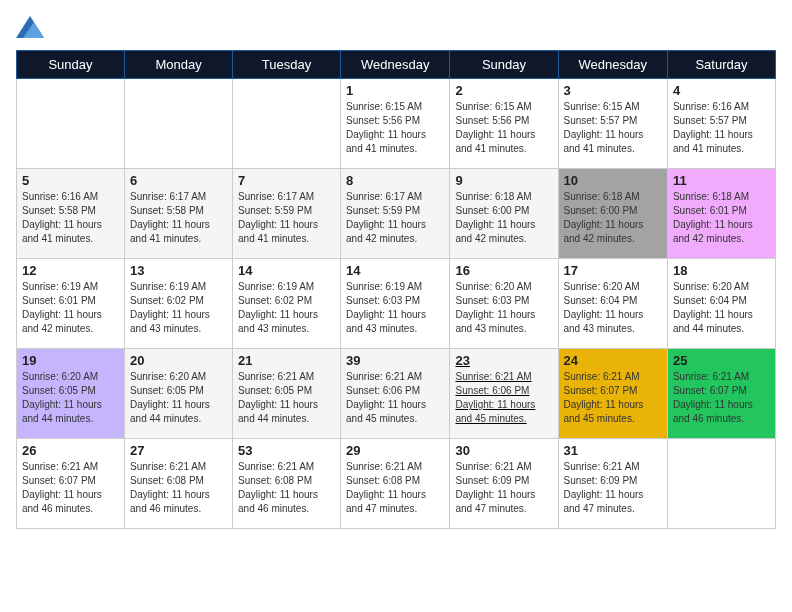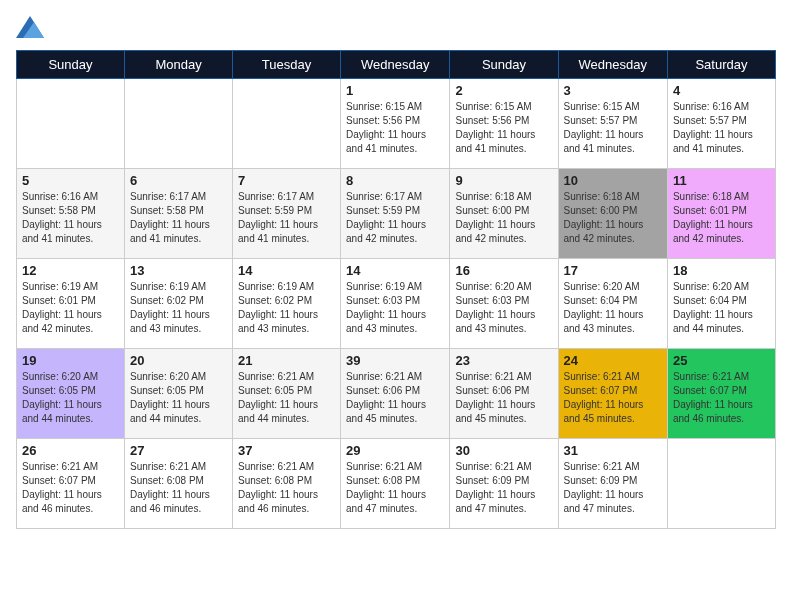--- a/index.html
+++ b/index.html
@@ -255,21 +255,21 @@
           <div class="day-info" style="white-space: pre-line;">Sunrise: 6:21 AM
 Sunset: 6:05 PM
 Daylight: 11 hours and 44 minutes.</div>
         </td>
         <td style="background: rgb(245, 245, 245);">
           <div class="day-number">39</div>
           <div class="day-info" style="white-space: pre-line;">Sunrise: 6:21 AM
 Sunset: 6:06 PM
 Daylight: 11 hours and 45 minutes.</div>
         </td>
-        <td style="background: rgb(245, 245, 245);">
+        <td style="background: rgb(245, 245, 245); text-decoration: underline;">
           <div class="day-number">23</div>
           <div class="day-info" style="white-space: pre-line;">Sunrise: 6:21 AM
 Sunset: 6:06 PM
 Daylight: 11 hours and 45 minutes.</div>
         </td>
         <td style="background: #eab308;">
           <div class="day-number">24</div>
           <div class="day-info" style="white-space: pre-line;">Sunrise: 6:21 AM
 Sunset: 6:07 PM
 Daylight: 11 hours and 45 minutes.</div>
@@ -288,21 +288,21 @@
 Sunset: 6:07 PM
 Daylight: 11 hours and 46 minutes.</div>
         </td>
         <td>
           <div class="day-number">27</div>
           <div class="day-info" style="white-space: pre-line;">Sunrise: 6:21 AM
 Sunset: 6:08 PM
 Daylight: 11 hours and 46 minutes.</div>
         </td>
         <td>
-          <div class="day-number">37</div>
+          <div class="day-number">53</div>
           <div class="day-info" style="white-space: pre-line;">Sunrise: 6:21 AM
 Sunset: 6:08 PM
 Daylight: 11 hours and 46 minutes.</div>
         </td>
         <td>
           <div class="day-number">29</div>
           <div class="day-info" style="white-space: pre-line;">Sunrise: 6:21 AM
 Sunset: 6:08 PM
 Daylight: 11 hours and 47 minutes.</div>
         </td>

